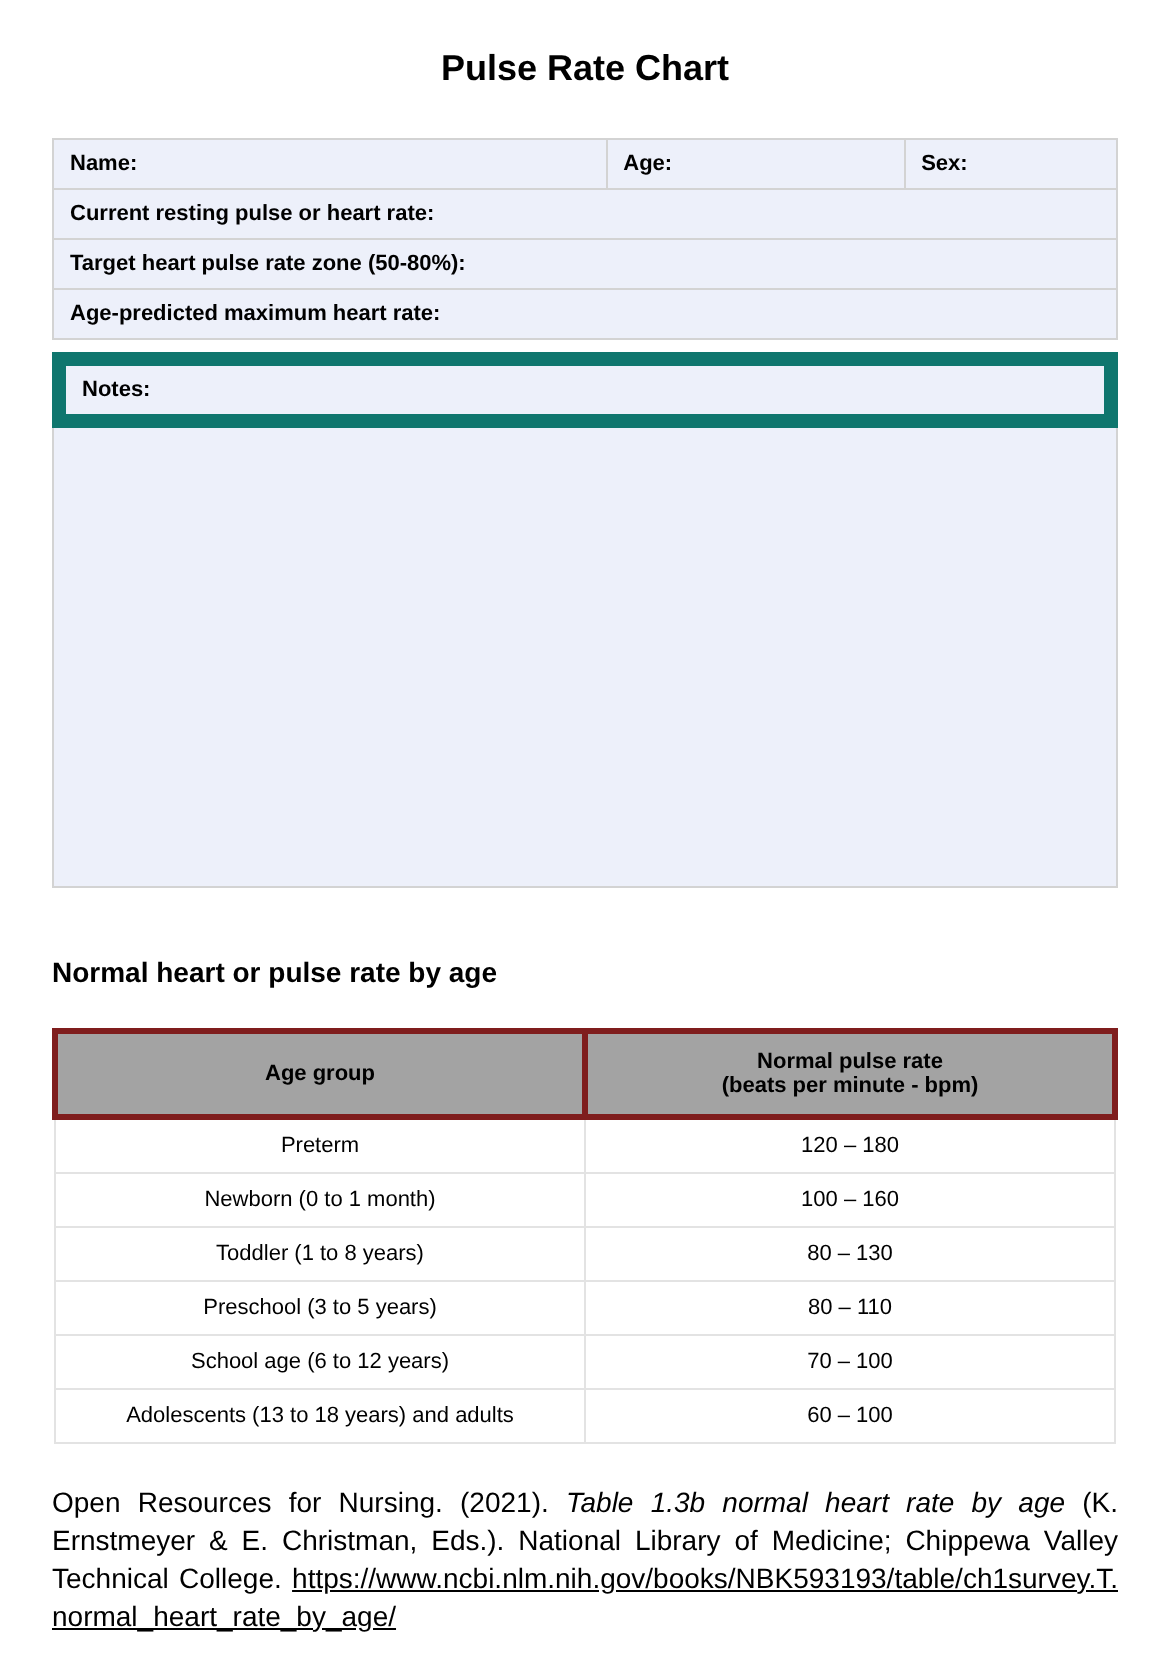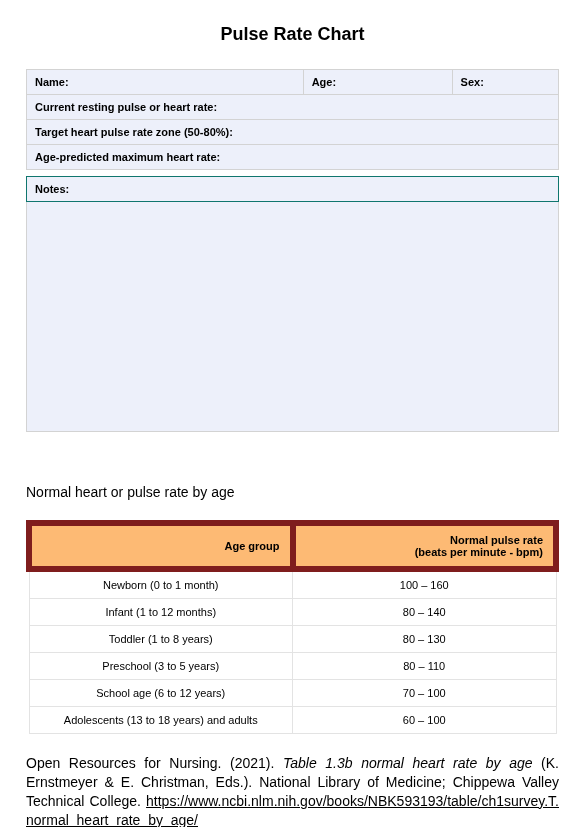--- a/index.html
+++ b/index.html
@@ -32,52 +32,52 @@
       font-size: 11px;
       font-weight: bold;
       vertical-align: top;
       height: 22px;
     }
     .form-row-single td {
       height: 22px;
       margin-top: 20px;
     }
     .notes-row td {
-      border: 1px solid #0f766e;
+      border: 7px solid #0f766e;
       background: #edf0fa;
       padding: 6px 8px;
       font-size: 11px;
       font-weight: bold;
       vertical-align: top;
       height: 22px;
     }
     .notes-area {
       width: 100%;
       border: 1px solid #d3d3d3;
       border-top: none;
       background: #edf0fa;
       height: 230px;
     }
     .section-heading {
       font-size: 14px;
-      font-weight: normal;
-      margin-top: 52px;
+      font-weight: bold;
+      margin-top: 34px;
       margin-bottom: 20px;
     }
     .data-table {
       width: 100%;
       border-collapse: collapse;
     }
     .data-table th {
-      border: 6px solid #7f1d1d;
-      background: #fdba74;
+      border: 3px solid #7f1d1d;
+      background: #a3a3a3;
       padding: 8px 10px;
       font-size: 11px;
       font-weight: bold;
-      text-align: right;
+      text-align: center;
       vertical-align: middle;
     }
     .data-table th .sub {
       display: block;
       font-weight: bold;
       font-size: 11px;
     }
     .data-table td {
       border: 1px solid #e3e3e3;
       padding: 7px 10px;
@@ -140,26 +140,26 @@
     <tr>
       <th style="width:50%">Age group</th>
       <th style="width:50%">
         <span>Normal pulse rate</span>
         <span class="sub">(beats per minute - bpm)</span>
       </th>
     </tr>
   </thead>
   <tbody id="data-body">
       <tr>
+        <td>Preterm</td>
+        <td>120 – 180</td>
+      </tr>
+      <tr>
         <td>Newborn (0 to 1 month)</td>
         <td>100 – 160</td>
-      </tr>
-      <tr>
-        <td>Infant (1 to 12 months)</td>
-        <td>80 – 140</td>
       </tr>
       <tr>
         <td>Toddler (1 to 8 years)</td>
         <td>80 – 130</td>
       </tr>
       <tr>
         <td>Preschool (3 to 5 years)</td>
         <td>80 – 110</td>
       </tr>
       <tr>

